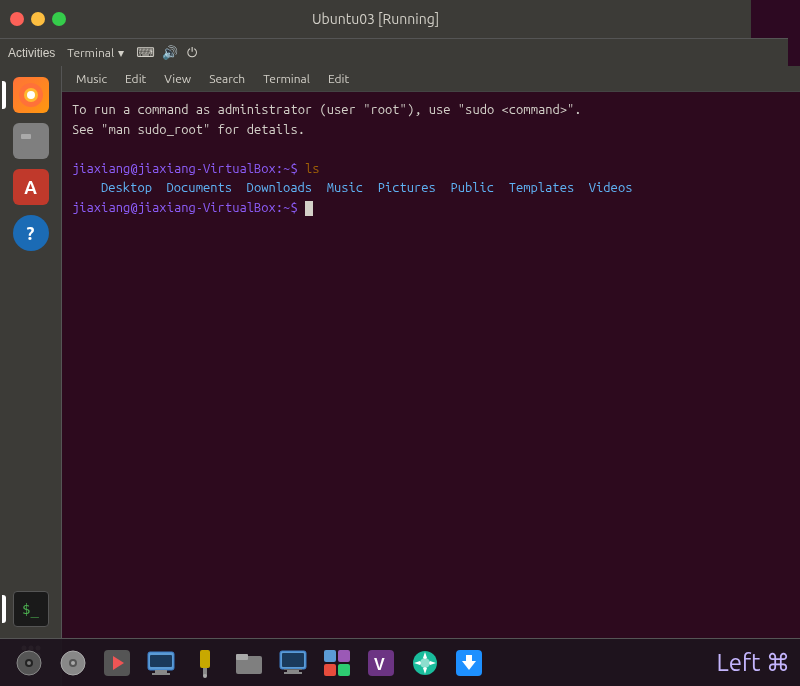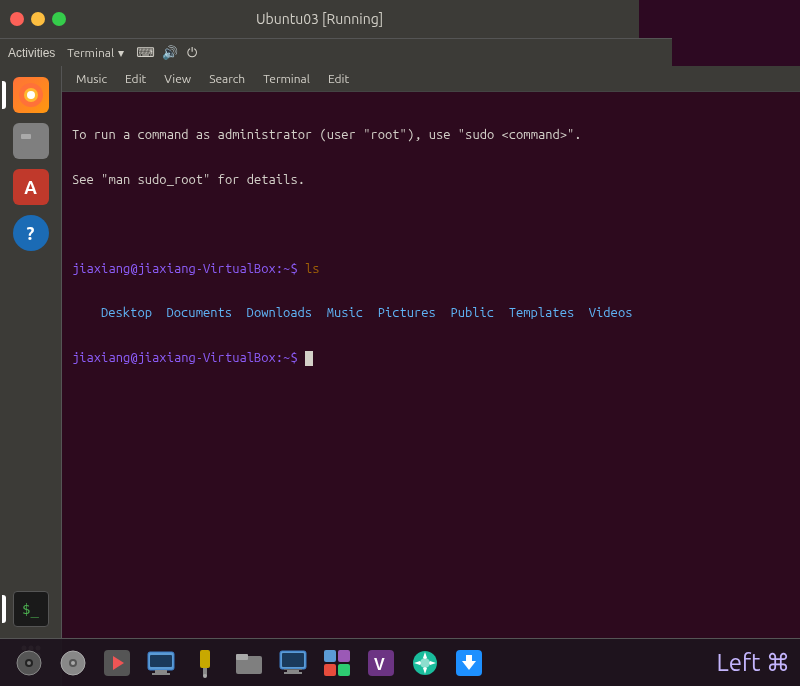--- a/index.html
+++ b/index.html
@@ -7,21 +7,21 @@
       width: 800px;
       height: 686px;
       background: #2d0922;
       font-family: 'Ubuntu', 'DejaVu Sans', sans-serif;
       overflow: hidden;
       position: relative;
     }
 
     
     .title-bar {
-      width: 639px;
+      width: 751px;
       height: 38px;
       background: #3c3b37;
       display: flex;
       align-items: center;
       justify-content: center;
       position: relative;
     }
     .title-bar-title {
       color: #d3d0c8;
       font-size: 14px;
@@ -37,21 +37,21 @@
     .wc-btn {
       width: 14px;
       height: 14px;
       border-radius: 50%;
       border: none;
       cursor: pointer;
     }
 
     
     .system-bar {
-      width: 672px;
+      width: 788px;
       height: 28px;
       background: #3c3b37;
       display: flex;
       align-items: center;
       padding: 0 8px;
       gap: 12px;
       border-top: 1px solid #555;
     }
     .system-bar-left {
       display: flex;
@@ -223,21 +223,21 @@
     
     .terminal-content {
       flex: 1;
       background: #2d0a1e;
       padding: 8px 10px;
       font-family: 'Ubuntu Mono', 'DejaVu Sans Mono', 'Courier New', monospace;
       font-size: 13px;
       overflow: hidden;
       color: #d3d0c8;
     }
-    .term-line { line-height: 1.5; white-space: pre; margin-top: 25px; }
+    .term-line { line-height: 1.5; white-space: pre; }
     .prompt { color: #8b5cf6; }
     .cmd-text { color: #a16207; }
     .ls-output { color: #5fb3f5; padding-left: 29px; }
     .cursor {
       display: inline-block;
       width: 8px;
       height: 15px;
       background: #d3d0c8;
       vertical-align: middle;
       animation: blink 1s step-end infinite;

